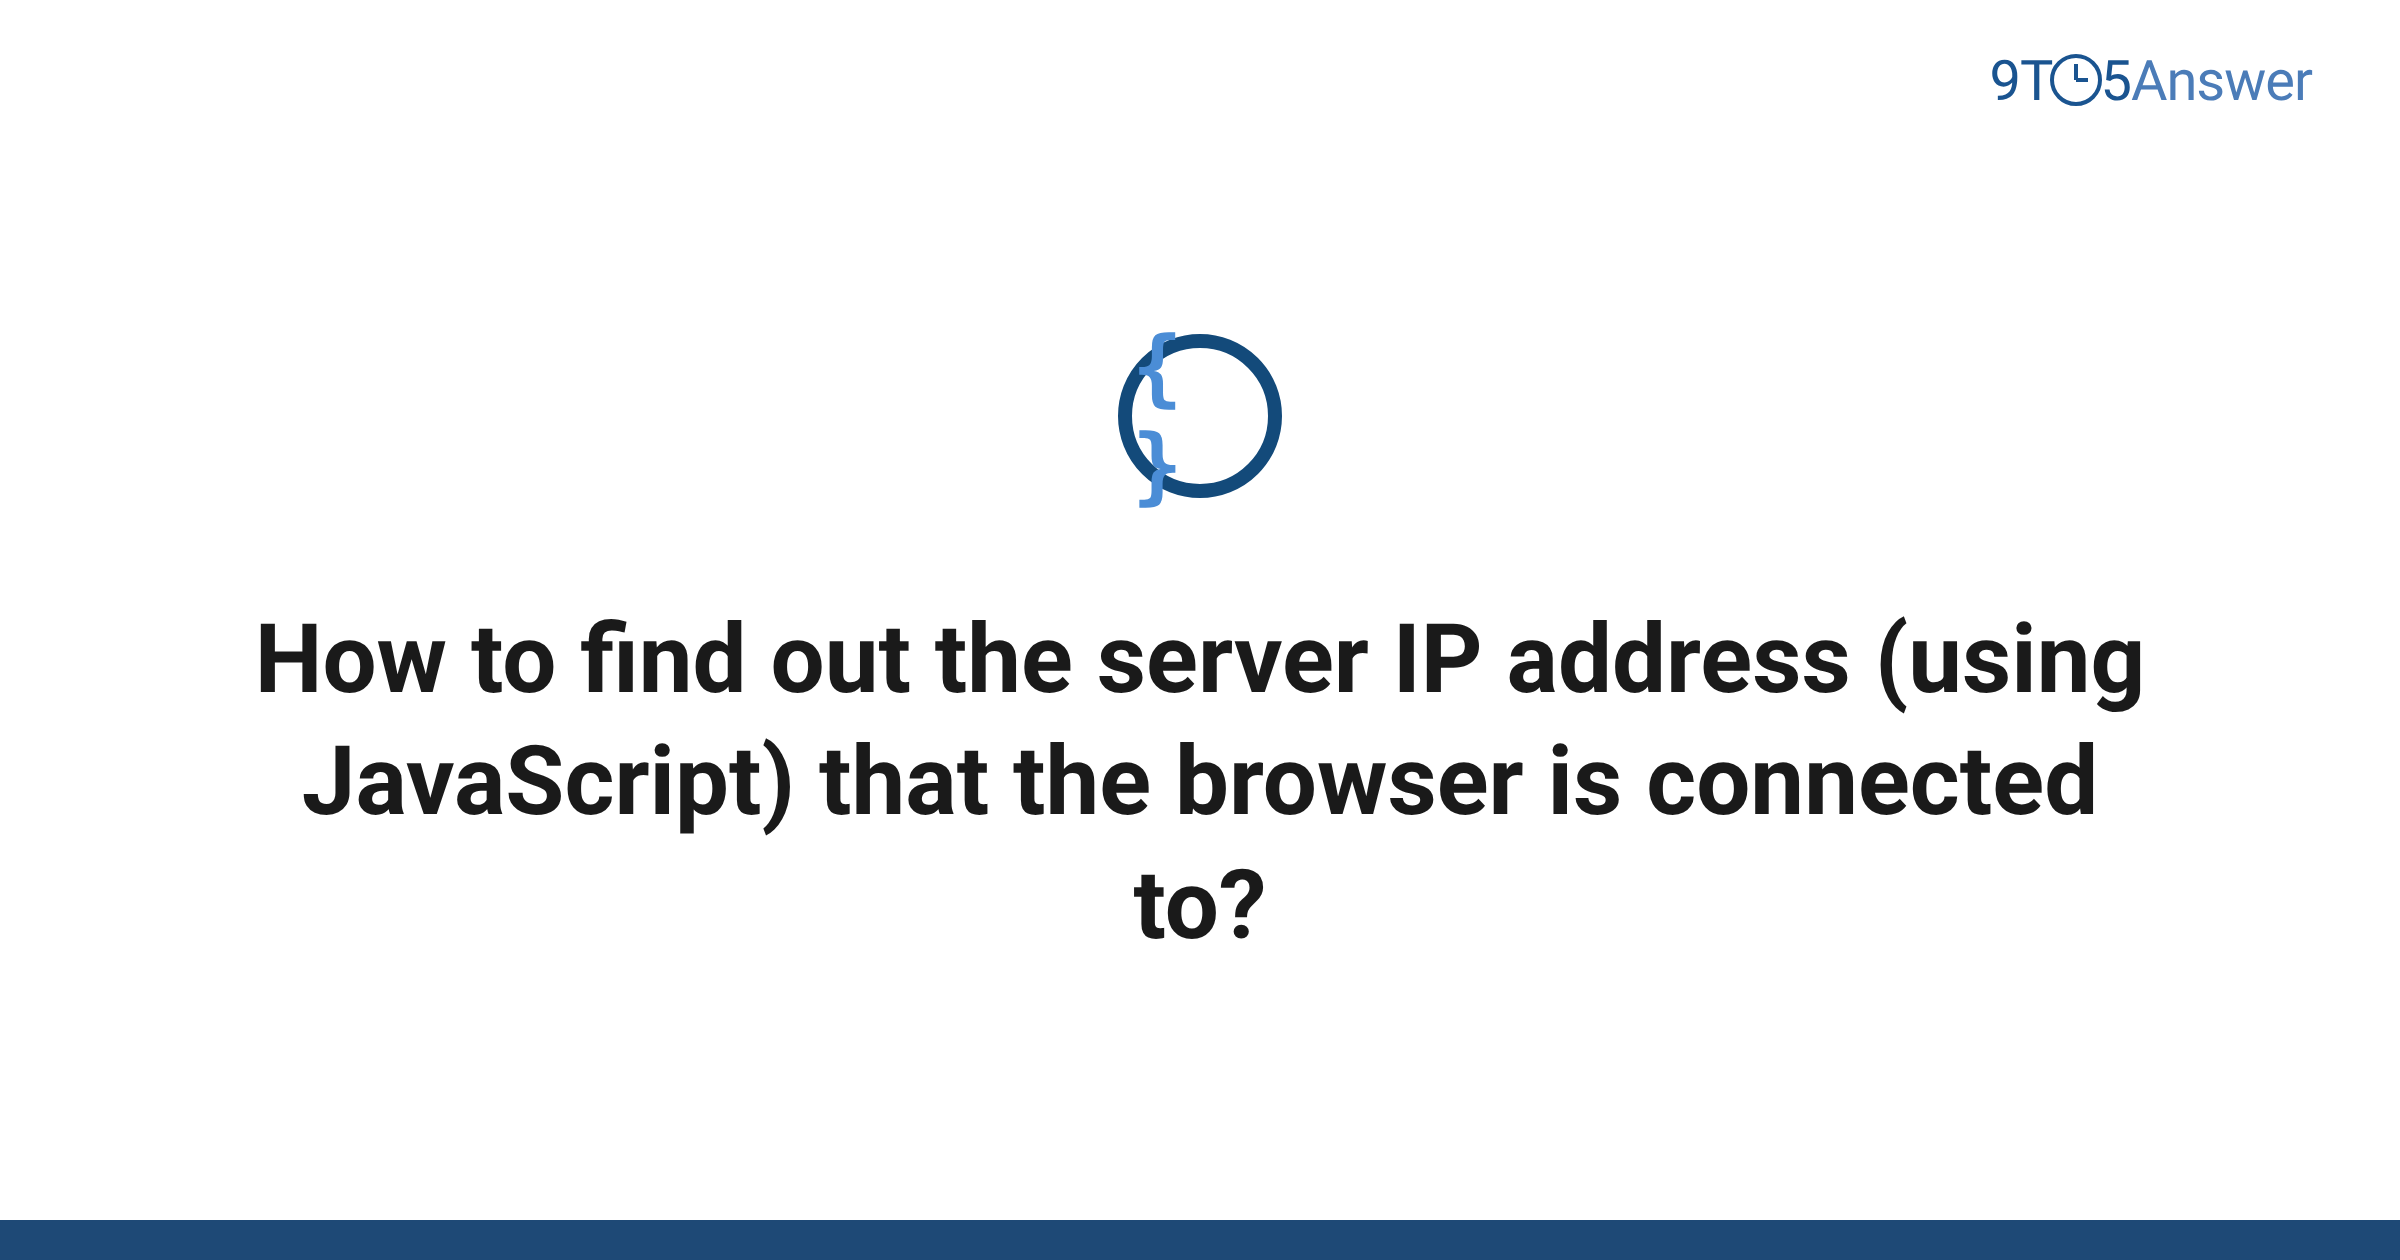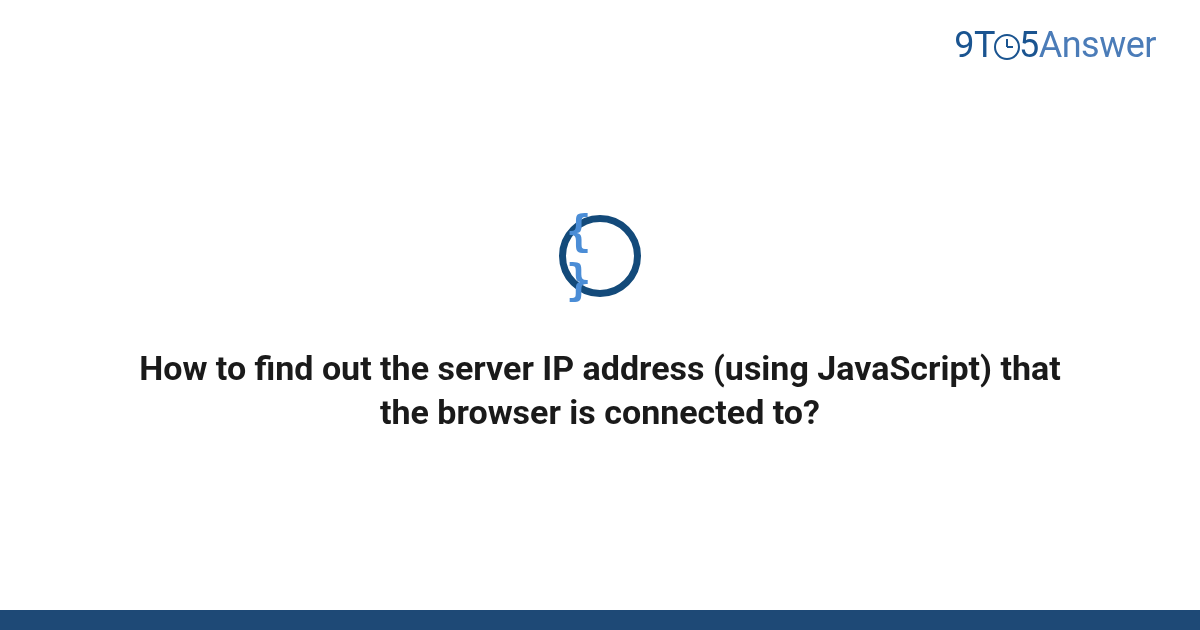--- a/index.html
+++ b/index.html
@@ -12,21 +12,21 @@
       height: 630px;
       background: #ffffff;
       font-family: -apple-system, BlinkMacSystemFont, "Segoe UI", Roboto, Helvetica, Arial, sans-serif;
       position: relative;
       overflow: hidden;
     }
     .logo {
       position: absolute;
       top: 24px;
       right: 44px;
-      font-size: 36px;
+      font-size: 28px;
       font-weight: 400;
       color: #1a5490;
       letter-spacing: -0.5px;
     }
     .logo .nine {
       font-weight: 400;
     }
     .logo .t {
       font-weight: 400;
     }
@@ -93,21 +93,21 @@
       margin-top: 20px;
     }
     .category-icon .braces {
       font-size: 42px;
       font-weight: 700;
       color: #4b8dd6;
       font-family: Consolas, Monaco, monospace;
       letter-spacing: 3px;
     }
     .title {
-      font-size: 34px;
+      font-size: 48px;
       font-weight: 700;
       color: #1a1a1a;
       text-align: center;
       line-height: 1.28;
       max-width: 960px;
     }
     .bottom-bar {
       position: absolute;
       bottom: 0;
       left: 0;

